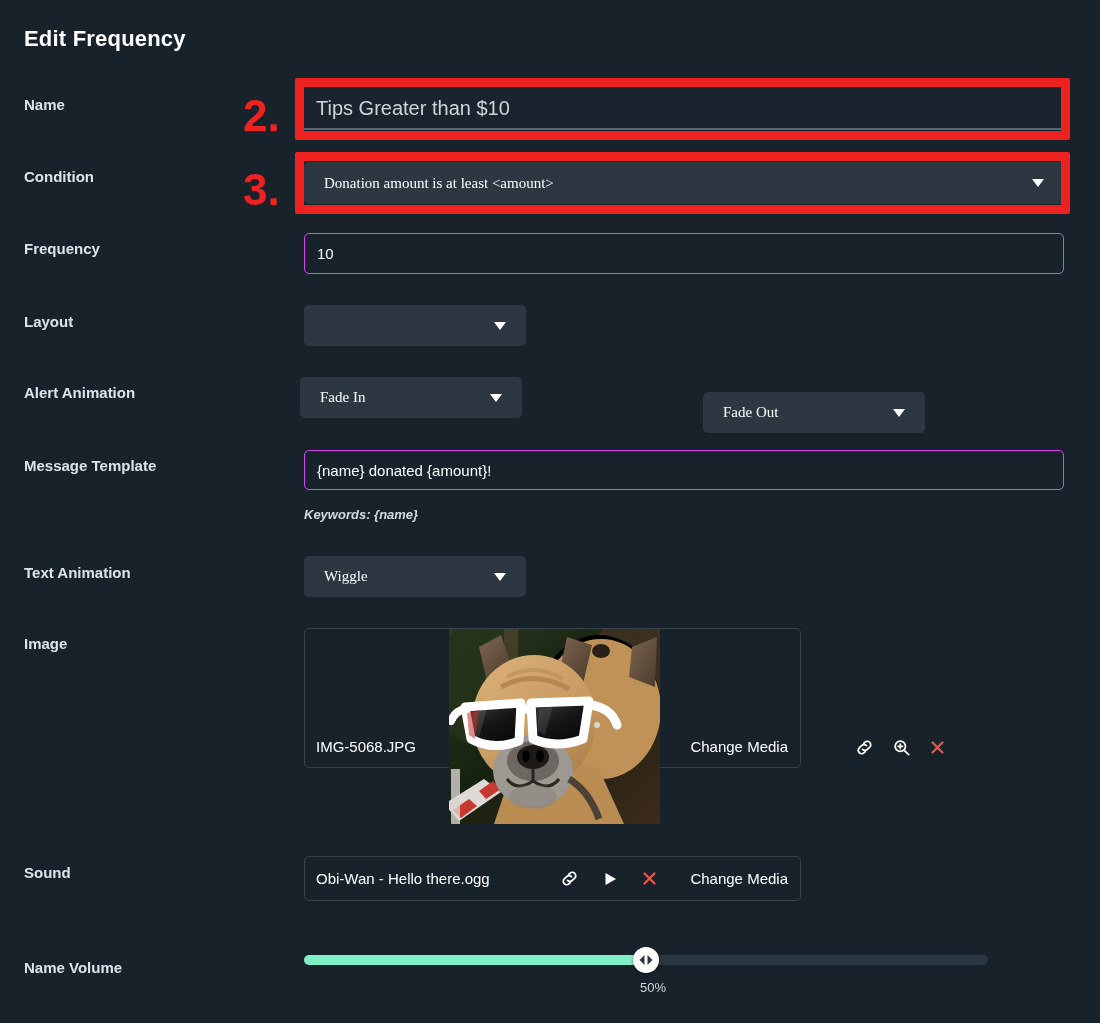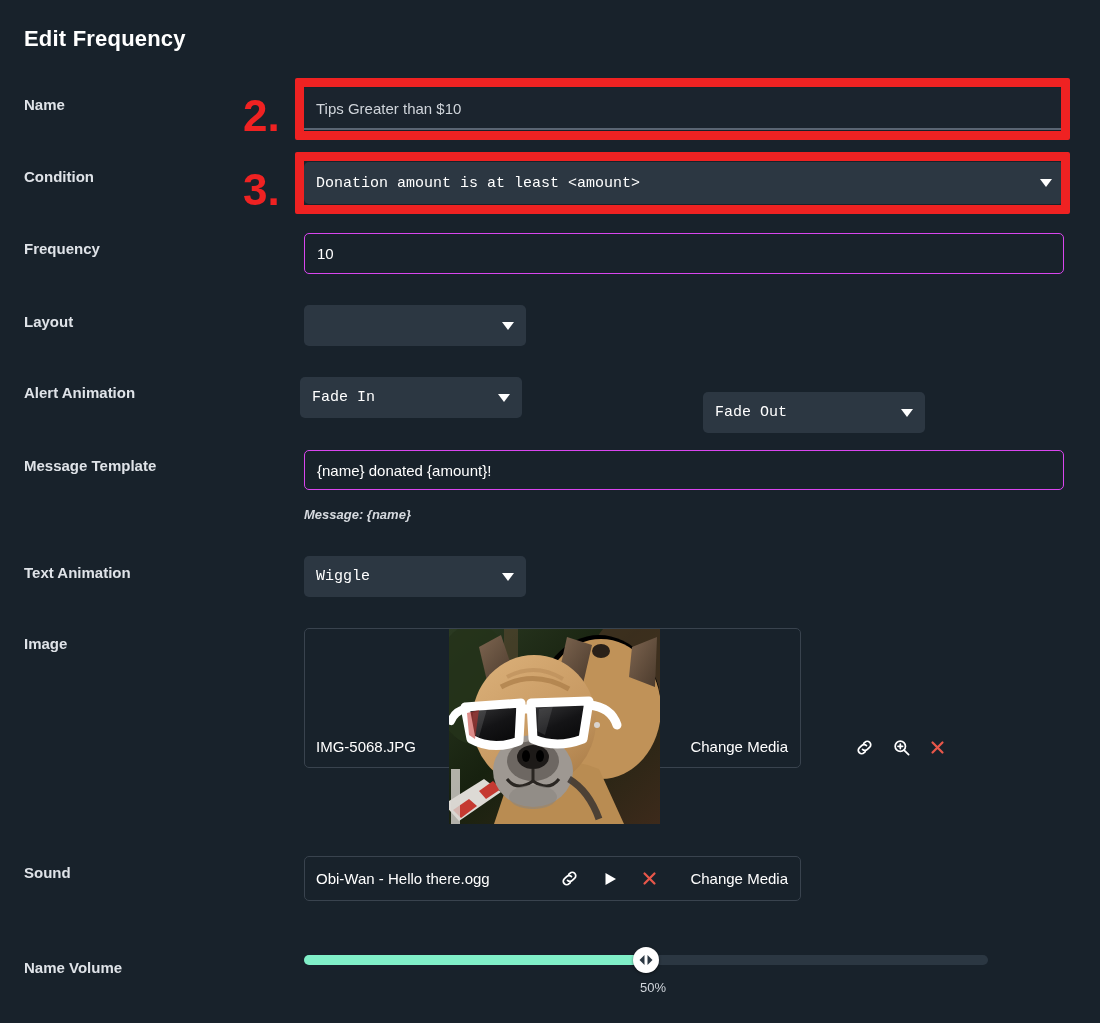--- a/index.html
+++ b/index.html
@@ -38,21 +38,21 @@
   }
 
   
   .input-underline {
     position: absolute;
     background: #1b242e;
     border: none;
     border-bottom: 2px solid #5a6573;
     color: #cfd4da;
     font-family: "Liberation Sans", sans-serif;
-    font-size: 15px;
+    font-size: 20px;
     padding: 0 12px;
     outline: none;
   }
 
   .input-box {
     position: absolute;
     background: #18222b;
     border: 1px solid #d946ef;
     border-radius: 5px;
     color: #ffffff;
@@ -62,25 +62,25 @@
     outline: none;
   }
 
   
   .select {
     position: absolute;
     background: #2c3742;
     border: none;
     border-radius: 5px;
     color: #ffffff;
-    font-family: Liberation Mono, monospace;
+    font-family: Liberation Serif, serif;
     font-size: 15px;
     display: flex;
     align-items: center;
-    padding: 0 12px;
+    padding: 0 20px;
     cursor: pointer;
   }
   .select .sel-text {
     flex: 1;
     white-space: nowrap;
     overflow: hidden;
     text-overflow: ellipsis;
   }
   .caret {
     width: 0; height: 0;
@@ -217,21 +217,21 @@
     <span class="sel-text">Fade In</span>
     <span class="caret"></span>
   </div>
   <div class="select" style="left:703px; top:377px; width:222px; height:41px;margin-top:15px;">
     <span class="sel-text">Fade Out</span>
     <span class="caret"></span>
   </div>
 
   <div class="label" style="top:457px;">Message Template</div>
   <input class="input-box" style="left: 304px; top: 450px; width: 760px; height: 40px;" value="{name} donated {amount}!">
-  <div class="hint" style="left:304px; top:507px;">Message: {name}</div>
+  <div class="hint" style="left:304px; top:507px;">Keywords: {name}</div>
 
   <div class="label" style="top:564px;">Text Animation</div>
   <div class="select" style="left:304px; top:556px; width:222px; height:41px;">
     <span class="sel-text">Wiggle</span>
     <span class="caret"></span>
   </div>
 
   <div class="label" style="top:635px;">Image</div>
   <div class="media-box" style="left:304px; top:628px; width:497px; height:140px;">
 

